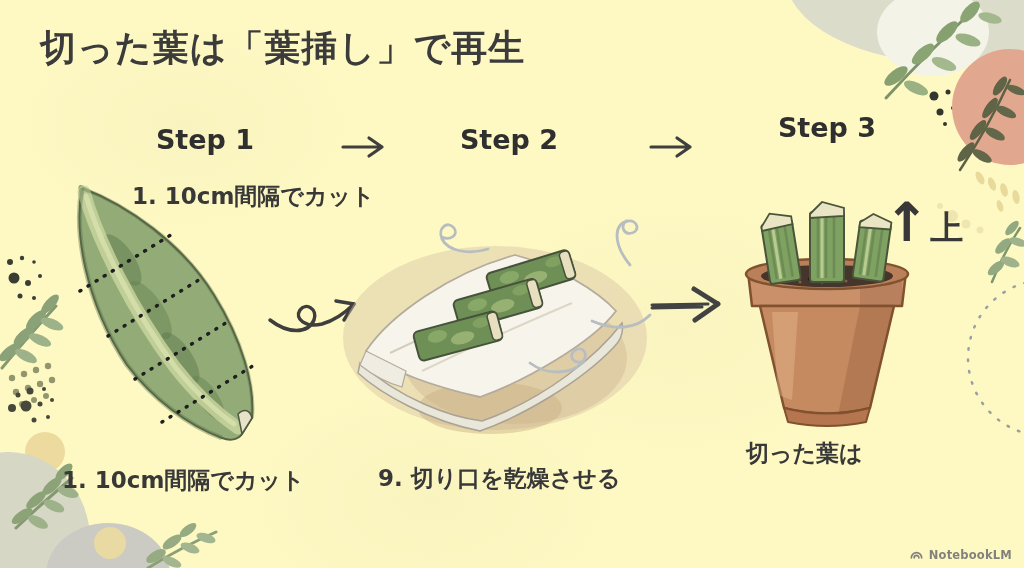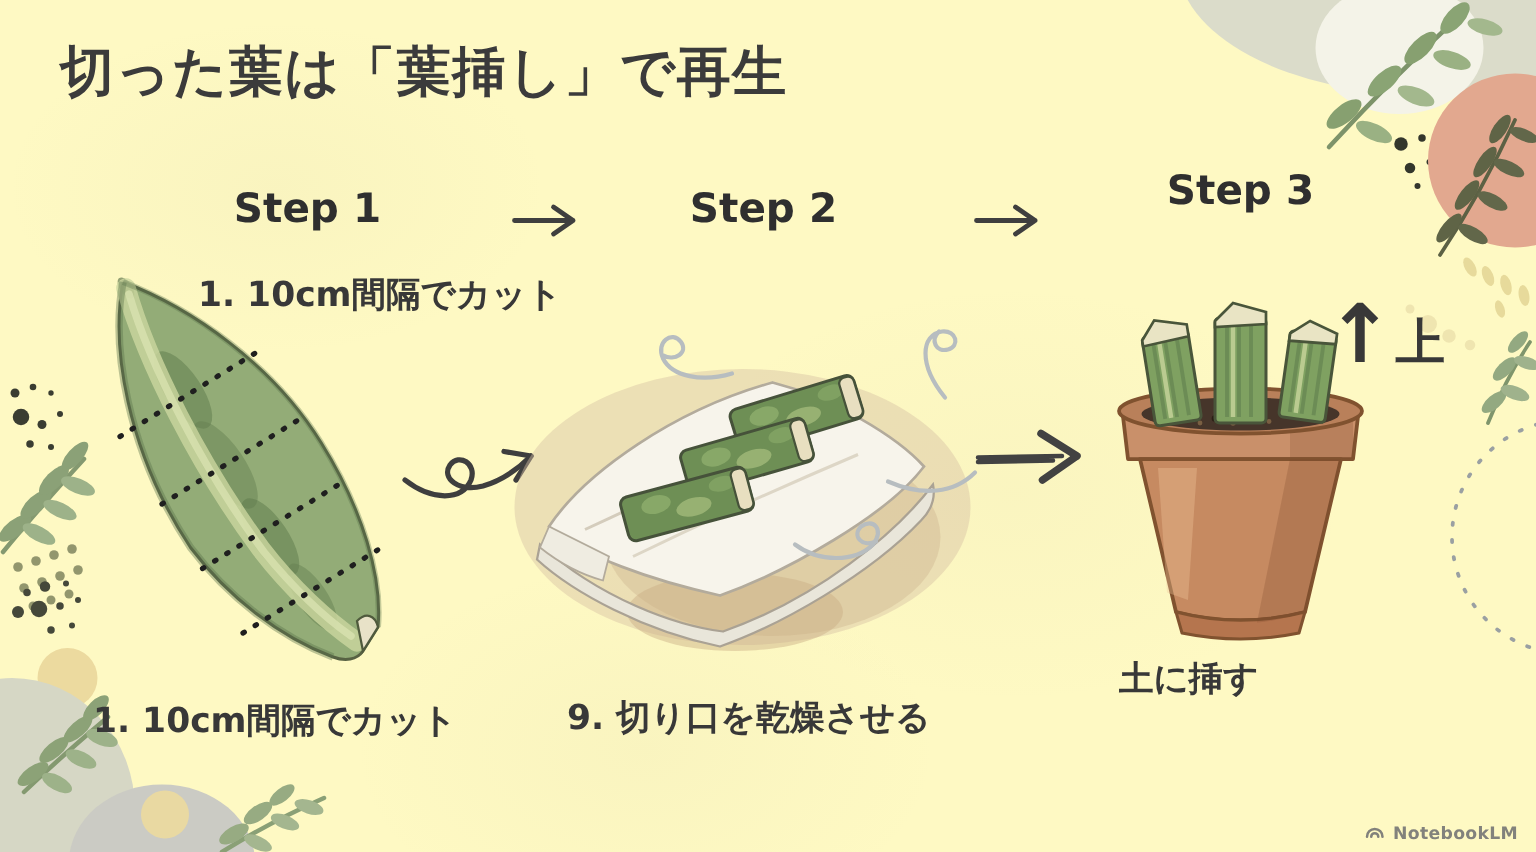--- a/index.html
+++ b/index.html
@@ -319,21 +319,21 @@
   </svg>
 
   <div class="layer up-note">
     <span class="up-arrow">↑</span>
     <span class="up-kanji">上</span>
   </div>
 
   <div class="layer caption cap1">1. 10cm間隔でカット</div>
   <div class="layer caption cap2">9. 切り口を乾燥させる</div>
   <div class="layer caption cap3">
-    <div class="line2">土に挿す</div>
+    <div class="line2">切った葉は</div>
   </div>
 
   <div class="layer footer">
     <svg width="15" height="15" viewBox="0 0 16 16">
       <path d="M2.5,11.5 A5.5,5.5 0 1 1 13.5,11.5" stroke="#82827c" stroke-width="1.8" fill="none" stroke-linecap="round"></path>
       <path d="M5.5,11.5 A2.5,2.5 0 1 1 10.5,11.5" stroke="#82827c" stroke-width="1.8" fill="none" stroke-linecap="round"></path>
     </svg>
     <span>NotebookLM</span>
   </div>
 

